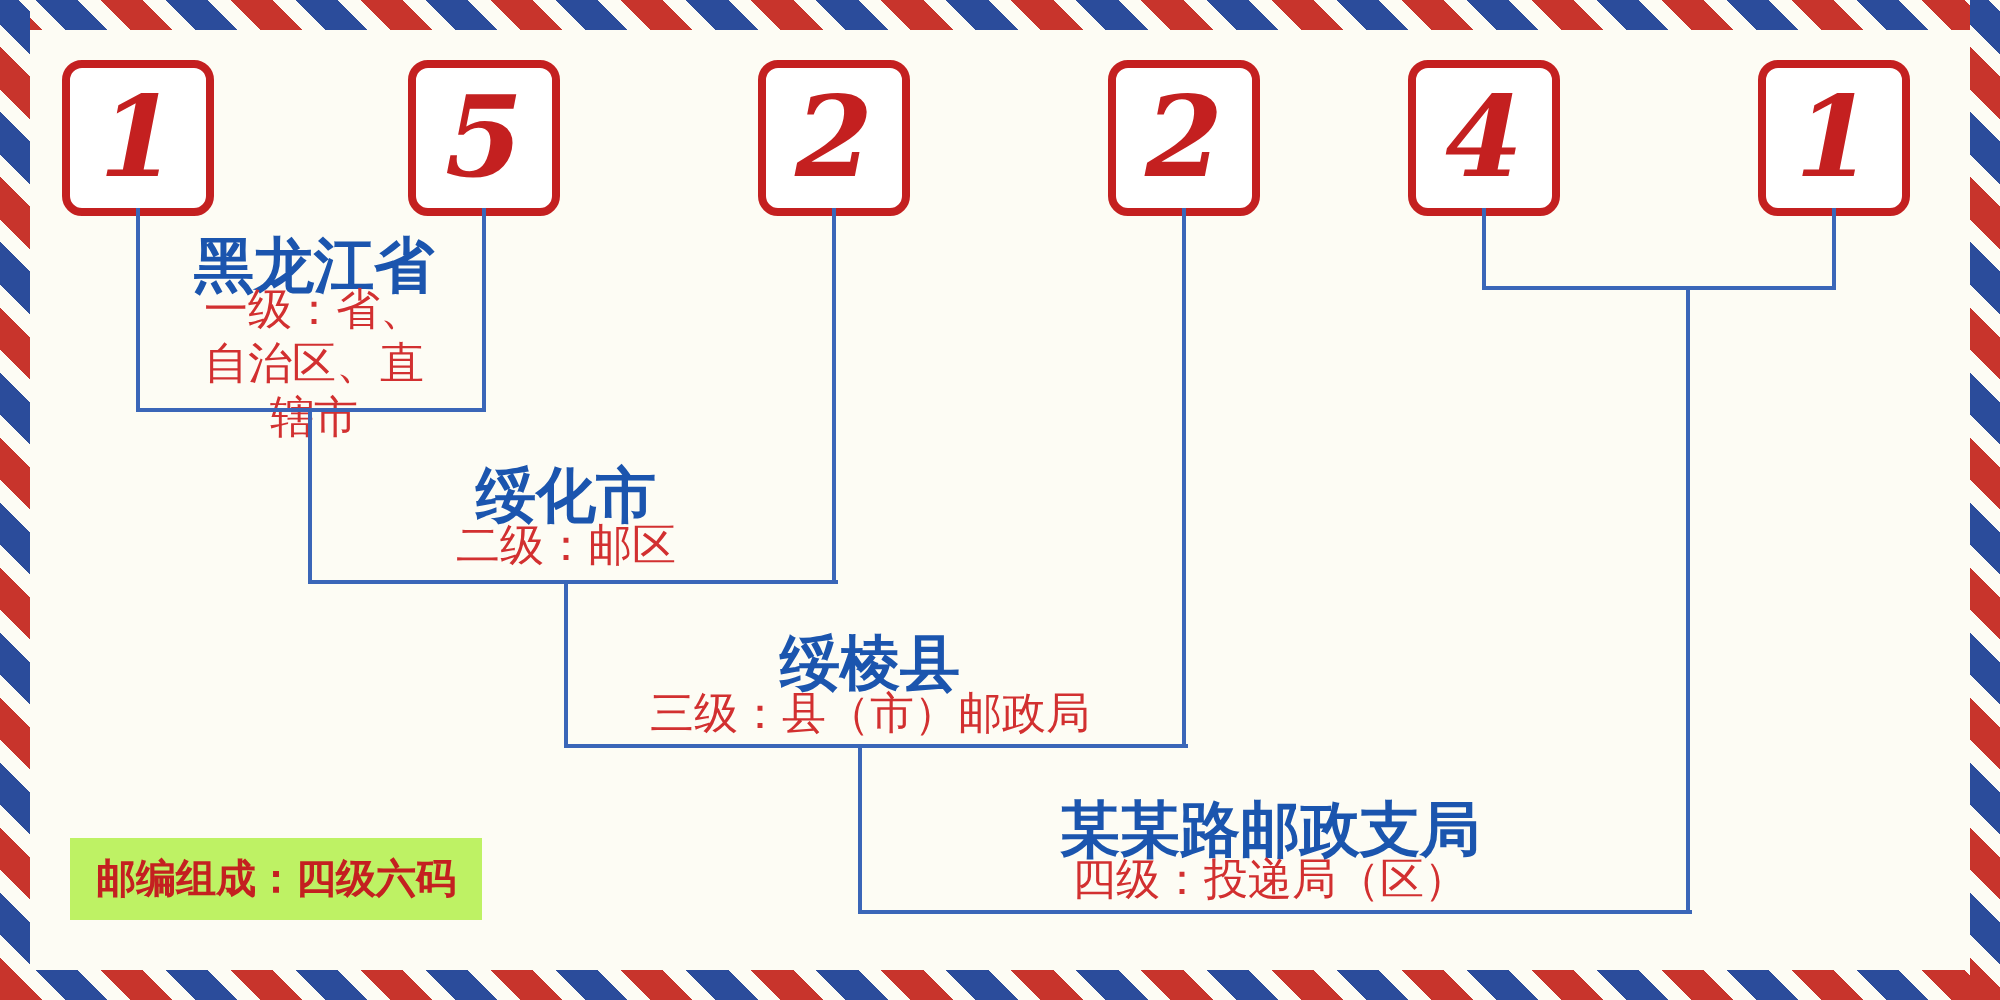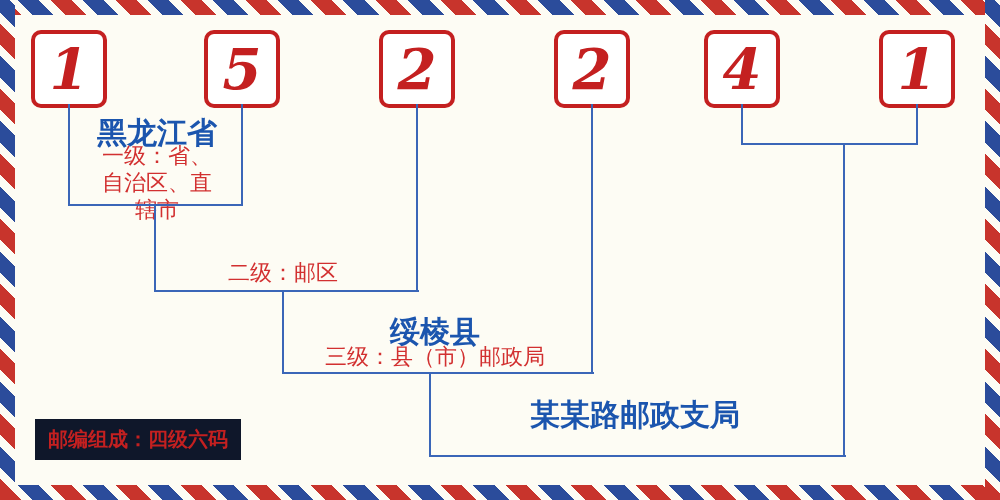--- a/index.html
+++ b/index.html
@@ -43,21 +43,21 @@
   .desc1{left:157px;top:142px}
   .place2{left:283px;top:228px}
   .desc2{left:283px;top:258px}
   .place3{left:435px;top:312px}
   .desc3{left:435px;top:342px}
   .place4{left:635px;top:395px}
   .desc4{left:635px;top:425px}
   .delivery{left:843px;top:107px}
 
   .badge{
-    position:absolute;left:35px;top:419px;background:#0f172a;color:#c42020;
+    position:absolute;left:35px;top:419px;background:#bef264;color:#c42020;
     font-weight:bold;font-size:20px;padding:7px 13px;white-space:nowrap;
   }
 
   .line{position:absolute;background:#3a66b8}
 </style>
 </head>
 <body>
 
 <div class="canvas">
 
@@ -69,26 +69,28 @@
   <div class="digit-box d0">1</div>
   <div class="digit-box d1">5</div>
   <div class="digit-box d2">2</div>
   <div class="digit-box d3">2</div>
   <div class="digit-box d4">4</div>
   <div class="digit-box d5">1</div>
 
   <div class="place place1">黑龙江省</div>
   <div class="desc wrap desc1">一级：省、自治区、直辖市</div>
 
+  <div class="place place2">绥化市</div>
   <div class="desc desc2">二级：邮区</div>
 
   <div class="place place3">绥棱县</div>
   <div class="desc desc3">三级：县（市）邮政局</div>
 
   <div class="place place4">某某路邮政支局</div>
+  <div class="desc desc4">四级：投递局（区）</div>
 
 
   <div class="badge">邮编组成：四级六码</div>
 
   <div class="line" style="left:68px;top:104px;width:2px;height:102px"></div>
   <div class="line" style="left:241px;top:104px;width:2px;height:102px"></div>
   <div class="line" style="left:68px;top:204px;width:175px;height:2px"></div>
   <div class="line" style="left:154px;top:204px;width:2px;height:88px"></div>
   <div class="line" style="left:154px;top:290px;width:265px;height:2px"></div>
   <div class="line" style="left:416px;top:104px;width:2px;height:188px"></div>

